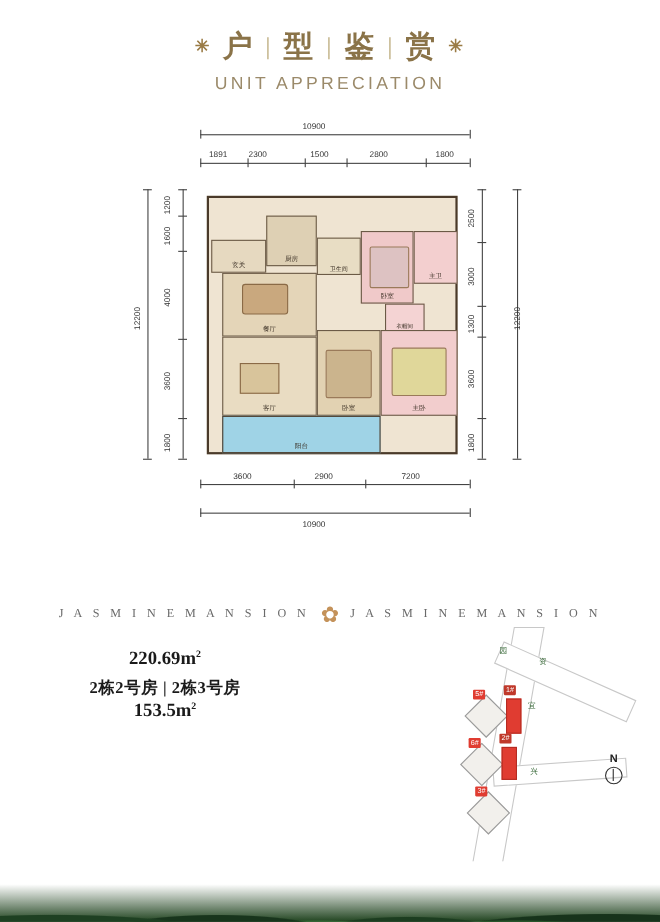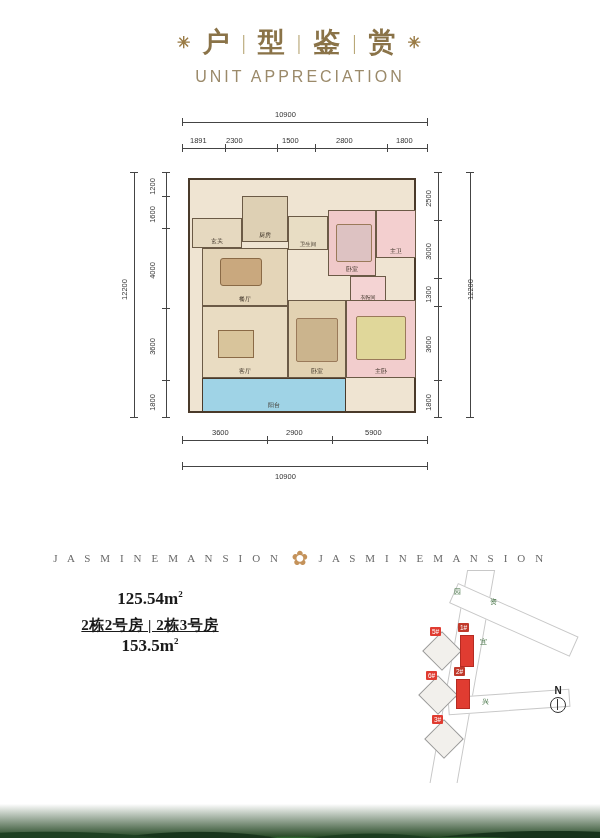--- a/index.html
+++ b/index.html
@@ -68,21 +68,21 @@
   }
   .brandline .flower{color:#c4925a;font-size:20px;}
 
   
   .info{
     position:absolute;left:45px;top:588px;width:210px;text-align:center;
     font-family:"Liberation Serif", serif;color:#1a1a1a;
   }
   .info .row1{font-size:15px;font-weight:bold;letter-spacing:0.5px;}
   .info .area1{font-size:17px;font-weight:bold;margin-top:1px;}
-  .info .row2{font-size:15px;font-weight:bold;margin-top:7px;letter-spacing:0.5px;text-decoration:underline;}
+  .info .row2{font-size:15px;font-weight:bold;margin-top:7px;letter-spacing:0.5px;}
   .info .area2{font-size:17px;font-weight:bold;margin-top:1px;}
   .sup{font-size:9px;vertical-align:super;}
 
   
   .sitemap{
     position:absolute;left:330px;top:575px;width:250px;height:205px;
   }
   .road{position:absolute;background:#ffffff;border:1px solid #c8c8c8;}
   .bldg{
     position:absolute;background:#f2f0ec;border:1px solid #9a9a9a;
@@ -192,21 +192,21 @@
   <div class="dim-txt dim-v" style="left:300px;top:230px;transform:rotate(-90deg);">3600</div>
   <div class="dim-txt dim-v" style="left:300px;top:288px;transform:rotate(-90deg);">1800</div>
 
   <div class="ln hl" style="left:62px;top:330px;width:245px;"></div>
   <div class="ln vl" style="left:62px;top:326px;height:8px;"></div>
   <div class="ln vl" style="left:147px;top:326px;height:8px;"></div>
   <div class="ln vl" style="left:212px;top:326px;height:8px;"></div>
   <div class="ln vl" style="left:307px;top:326px;height:8px;"></div>
   <div class="dim-txt" style="left:92px;top:318px;">3600</div>
   <div class="dim-txt" style="left:166px;top:318px;">2900</div>
-  <div class="dim-txt" style="left:245px;top:318px;">5900</div>
+  <div class="dim-txt" style="left:245px;top:318px;">7200</div>
 
   <div class="ln hl" style="left:62px;top:356px;width:245px;"></div>
   <div class="ln vl" style="left:62px;top:352px;height:8px;"></div>
   <div class="ln vl" style="left:307px;top:352px;height:8px;"></div>
   <div class="dim-txt" style="left:155px;top:362px;">10900</div>
 
   <div class="floor">
 
     <div class="room" style="left:2px;top:38px;width:50px;height:30px;background:#e6d9c0;">
       <span>玄关</span>
@@ -261,21 +261,21 @@
 </div>
 
 <div class="brandline">
   <div class="txt">J A S M I N E   M A N S I O N</div>
   <div class="flower">✿</div>
   <div class="txt">J A S M I N E   M A N S I O N</div>
 </div>
 
 <div class="info">
   <div class="area1">
-    <span>125.54m</span><span class="sup">2</span>
+    <span>220.69m</span><span class="sup">2</span>
   </div>
   <div class="row2">2栋2号房 | 2栋3号房</div>
   <div class="area2">
     <span>153.5m</span><span class="sup">2</span>
   </div>
 </div>
 
 <div class="sitemap">
 
   <div class="road" style="left:118px;top:-5px;width:26px;height:215px;transform:skewX(-10deg);"></div>

